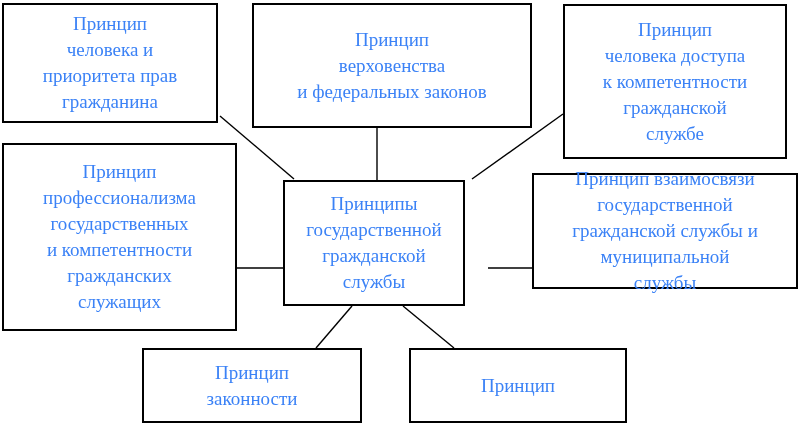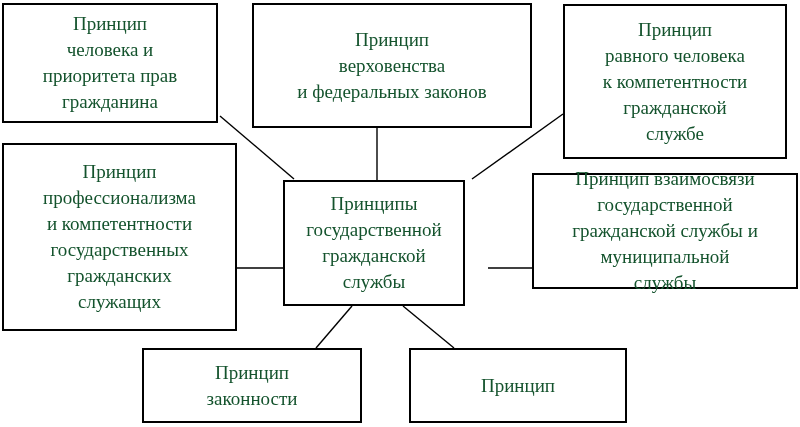--- a/index.html
+++ b/index.html
@@ -6,21 +6,21 @@
     margin: 0;
     padding: 0;
     background: #ffffff;
   }
   .diagram {
     position: relative;
     width: 800px;
     height: 427px;
     background: #ffffff;
     font-family: "Liberation Serif", serif;
-    color: #14532d;
+    color: #3b82f6;
     overflow: hidden;
   }
   .connectors {
     position: absolute;
     left: 0;
     top: 0;
     width: 800px;
     height: 427px;
   }
   .connectors line {
@@ -76,31 +76,31 @@
   </div>
 
   <div class="box box-supremacy">
     <div class="line">Принцип</div>
     <div class="line">верховенства</div>
     <div class="line">и федеральных законов</div>
   </div>
 
   <div class="box box-equal-access">
     <div class="line">Принцип</div>
-    <div class="line">равного человека</div>
+    <div class="line">человека доступа</div>
     <div class="line">к компетентности</div>
     <div class="line">гражданской</div>
     <div class="line">службе</div>
   </div>
 
   <div class="box box-professionalism">
     <div class="line">Принцип</div>
     <div class="line">профессионализма</div>
+    <div class="line">государственных</div>
     <div class="line">и компетентности</div>
-    <div class="line">государственных</div>
     <div class="line">гражданских</div>
     <div class="line">служащих</div>
   </div>
 
   <div class="box box-central">
     <div class="line">Принципы</div>
     <div class="line">государственной</div>
     <div class="line">гражданской</div>
     <div class="line">службы</div>
   </div>

